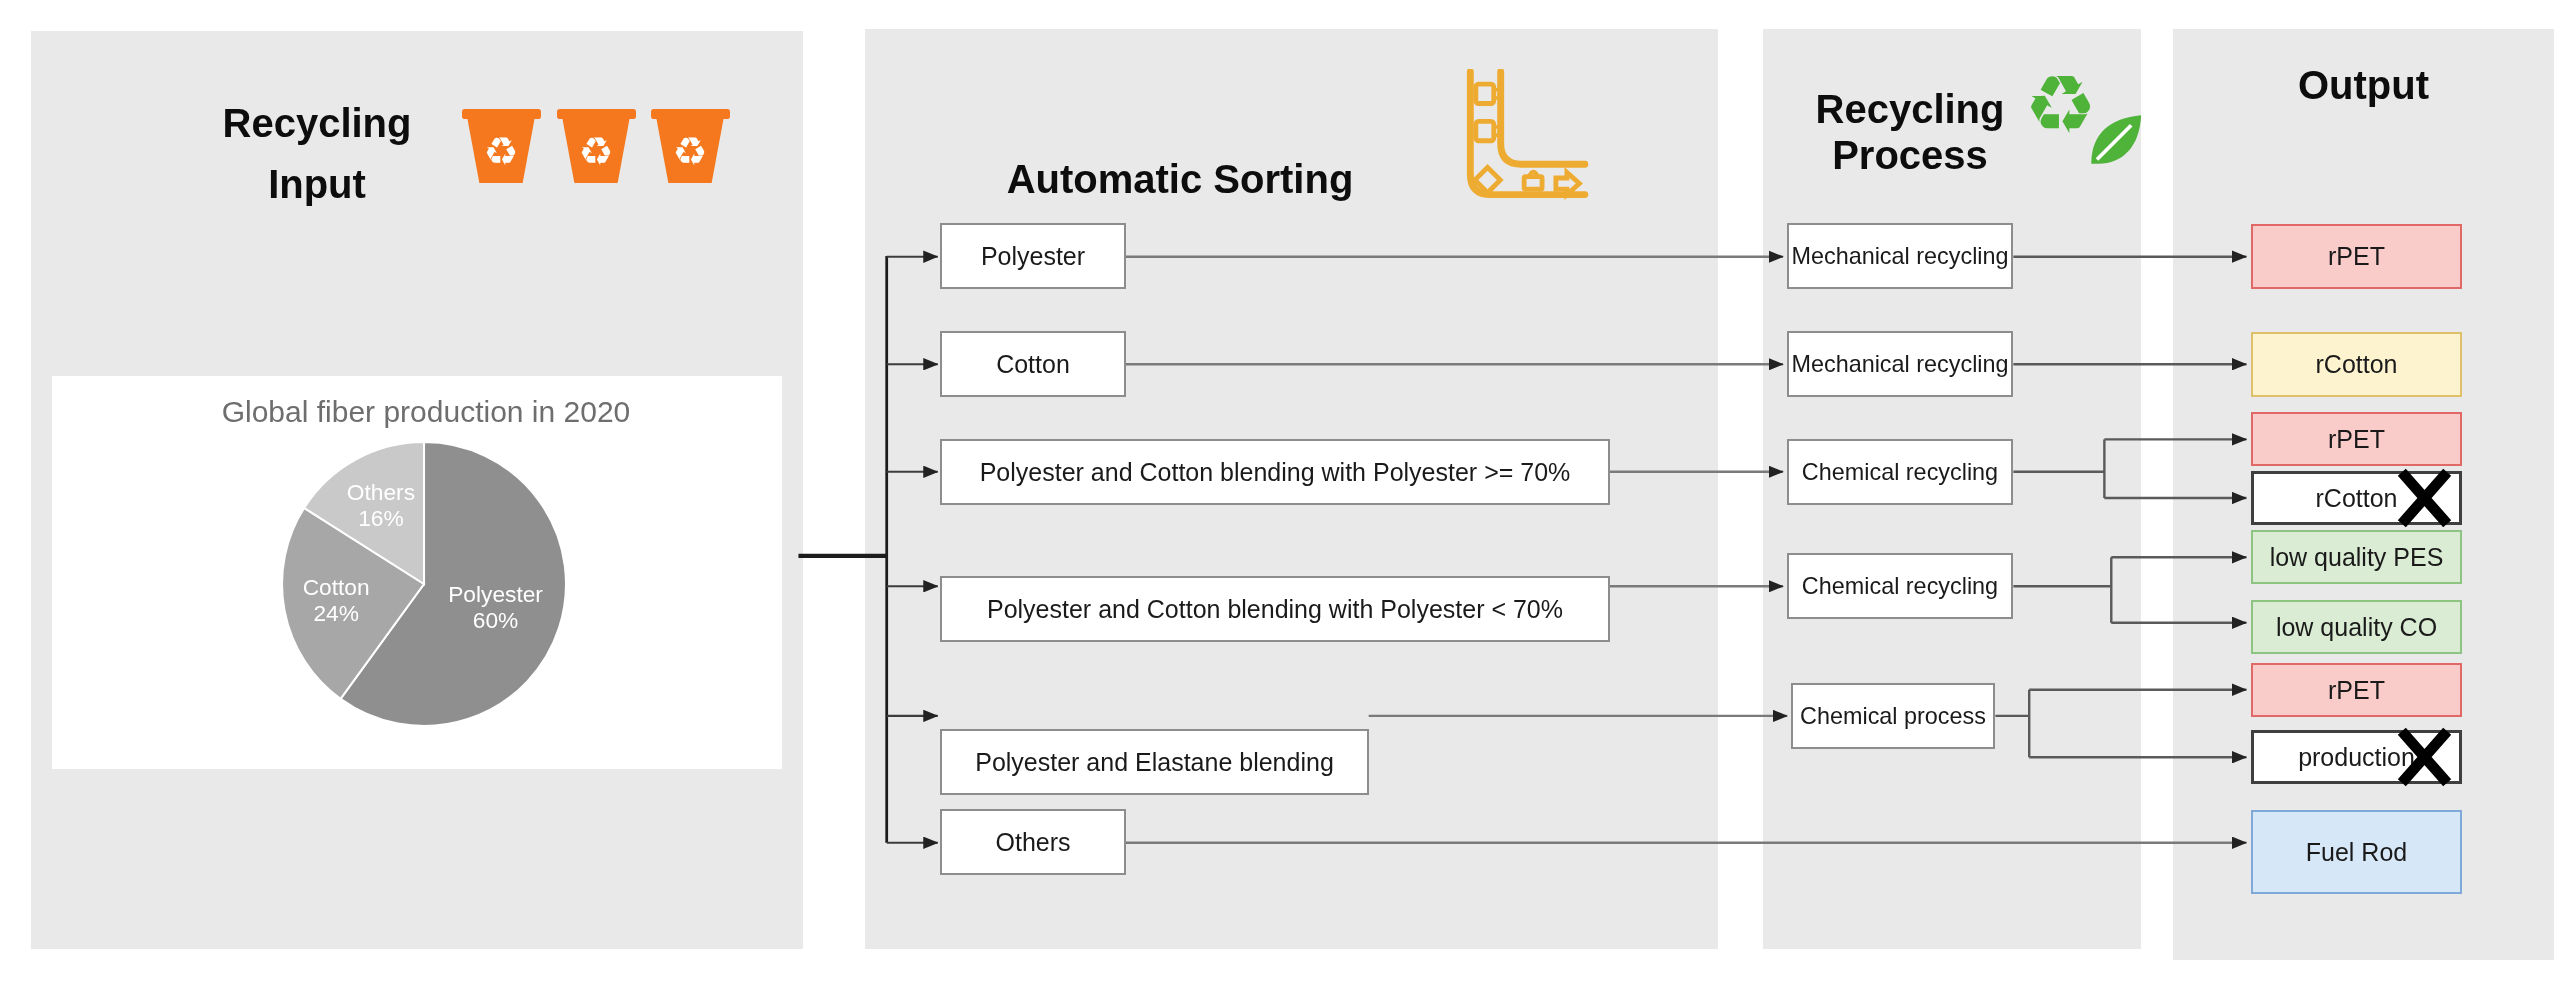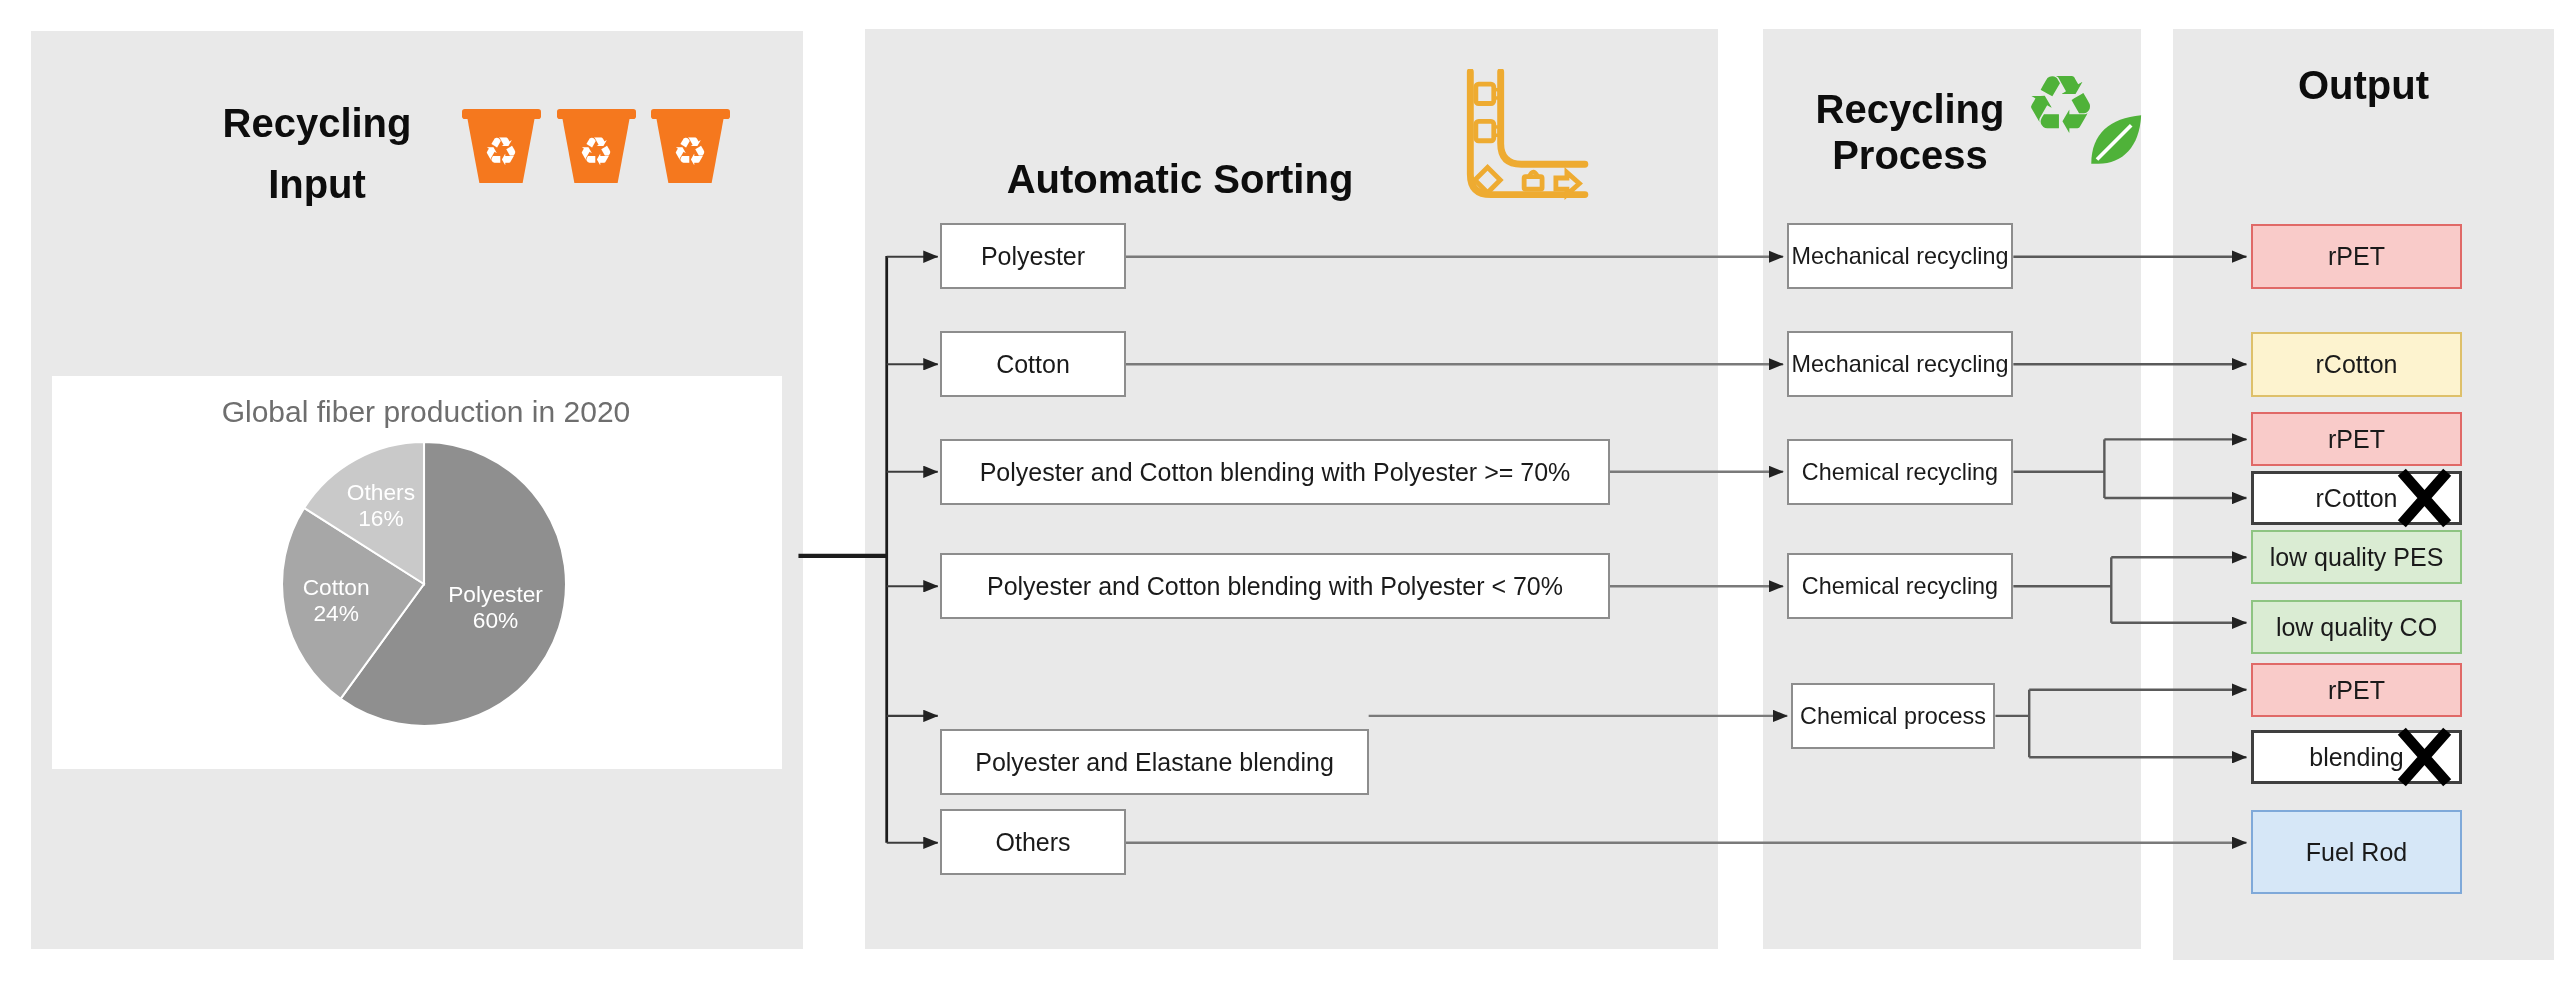--- a/index.html
+++ b/index.html
@@ -145,21 +145,21 @@
       <path d="M3 37 C3 16 16 5 38 3 C37 25 25 37 8 37 Z" fill="var(--recycle-green)"></path>
       <path d="M7 34 L31 10" stroke="#ffffff" stroke-width="2.6" fill="none"></path>
     </svg>
   </div>
 
   <div class="hdr" style="left:2173px;top:55px;width:381px;">Output</div>
 
   <div class="node" style="left:940px;top:223px;width:186px;">Polyester</div>
   <div class="node" style="left:940px;top:331px;width:186px;">Cotton</div>
   <div class="node" style="left:940px;top:439px;width:670px;">Polyester and Cotton blending with Polyester &gt;= 70%</div>
-  <div class="node" style="left:940px;top:553px;width:670px;">Polyester and Cotton blending with Polyester &lt; 70%</div>
+  <div class="node" style="left:940px;top:576px;width:670px;">Polyester and Cotton blending with Polyester &lt; 70%</div>
   <div class="node" style="left:940px;top:683px;width:429px;margin-top:46px;">Polyester and Elastane blending</div>
   <div class="node" style="left:940px;top:809px;width:186px;">Others</div>
 
   <div class="node" style="left:1787px;top:223px;width:226px;font-size:23.4px;">Mechanical recycling</div>
   <div class="node" style="left:1787px;top:331px;width:226px;font-size:23.4px;">Mechanical recycling</div>
   <div class="node" style="left:1787px;top:439px;width:226px;font-size:23.4px;">Chemical recycling</div>
   <div class="node" style="left:1787px;top:553px;width:226px;font-size:23.4px;">Chemical recycling</div>
   <div class="node" style="left:1791px;top:683px;width:204px;font-size:23.4px;">Chemical process</div>
 
   <div class="out out-red" style="left:2251px;top:224px;height:65px;">rPET</div>
@@ -168,21 +168,21 @@
   <div class="out out-crossed" style="left:2251px;top:471px;height:54px;">
     <span>rCotton</span>
     <svg class="xmark" viewBox="0 0 100 100">
       <path d="M14 9 L86 91 M86 9 L14 91" stroke="#000" stroke-width="17" fill="none"></path>
     </svg>
   </div>
   <div class="out out-green" style="left:2251px;top:530px;height:54px;">low quality PES</div>
   <div class="out out-green" style="left:2251px;top:600px;height:54px;">low quality CO</div>
   <div class="out out-red" style="left:2251px;top:663px;height:54px;">rPET</div>
   <div class="out out-crossed" style="left:2251px;top:730px;height:54px;">
-    <span>blending</span>
+    <span>production</span>
     <svg class="xmark" viewBox="0 0 100 100">
       <path d="M14 9 L86 91 M86 9 L14 91" stroke="#000" stroke-width="17" fill="none"></path>
     </svg>
   </div>
   <div class="out out-blue" style="left:2251px;top:810px;height:84px;">Fuel Rod</div>
 
 </div>
 
 
 </body></html>

